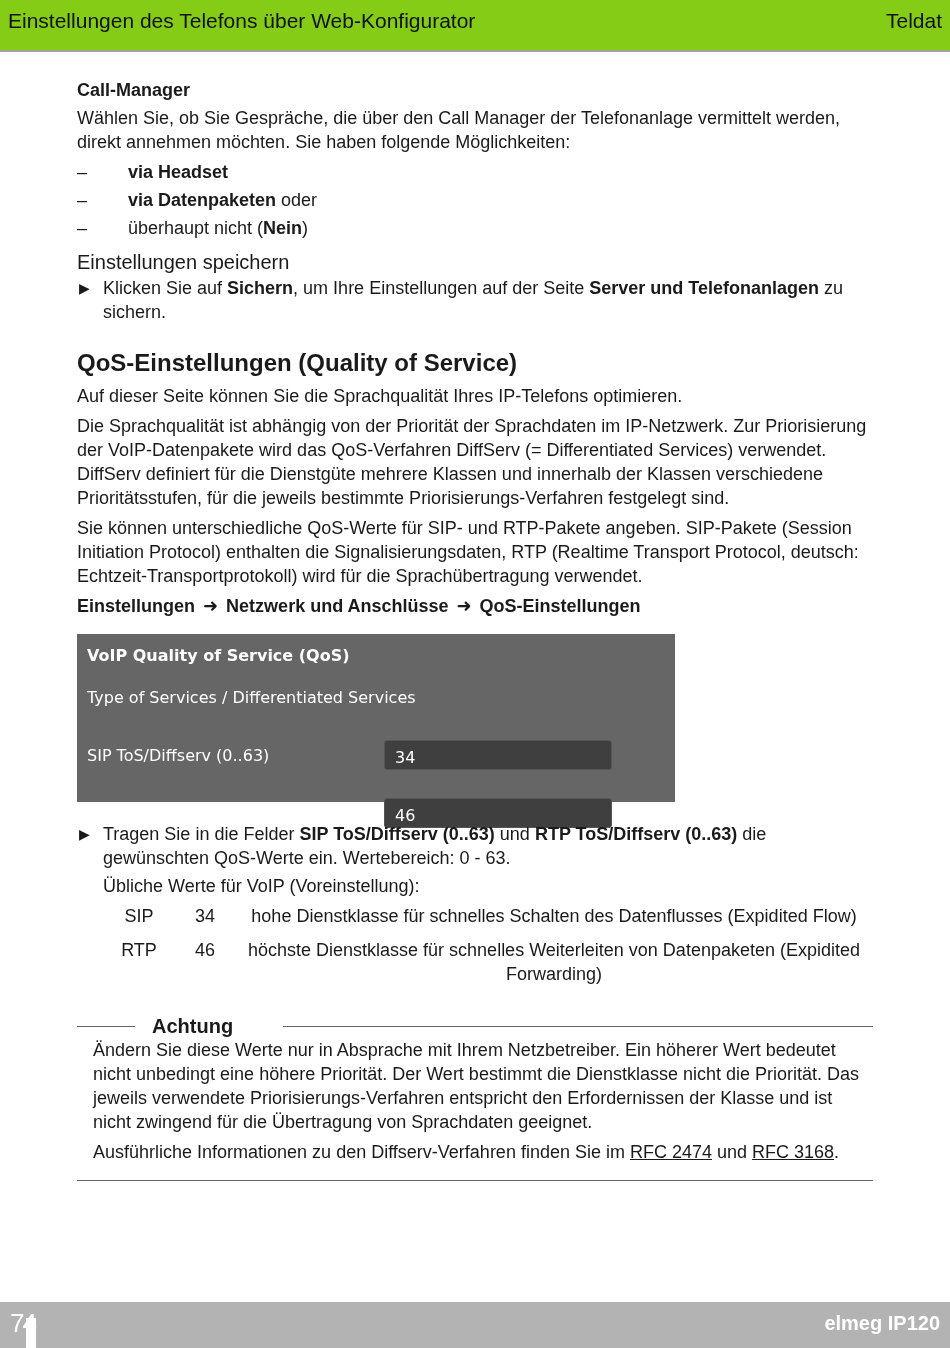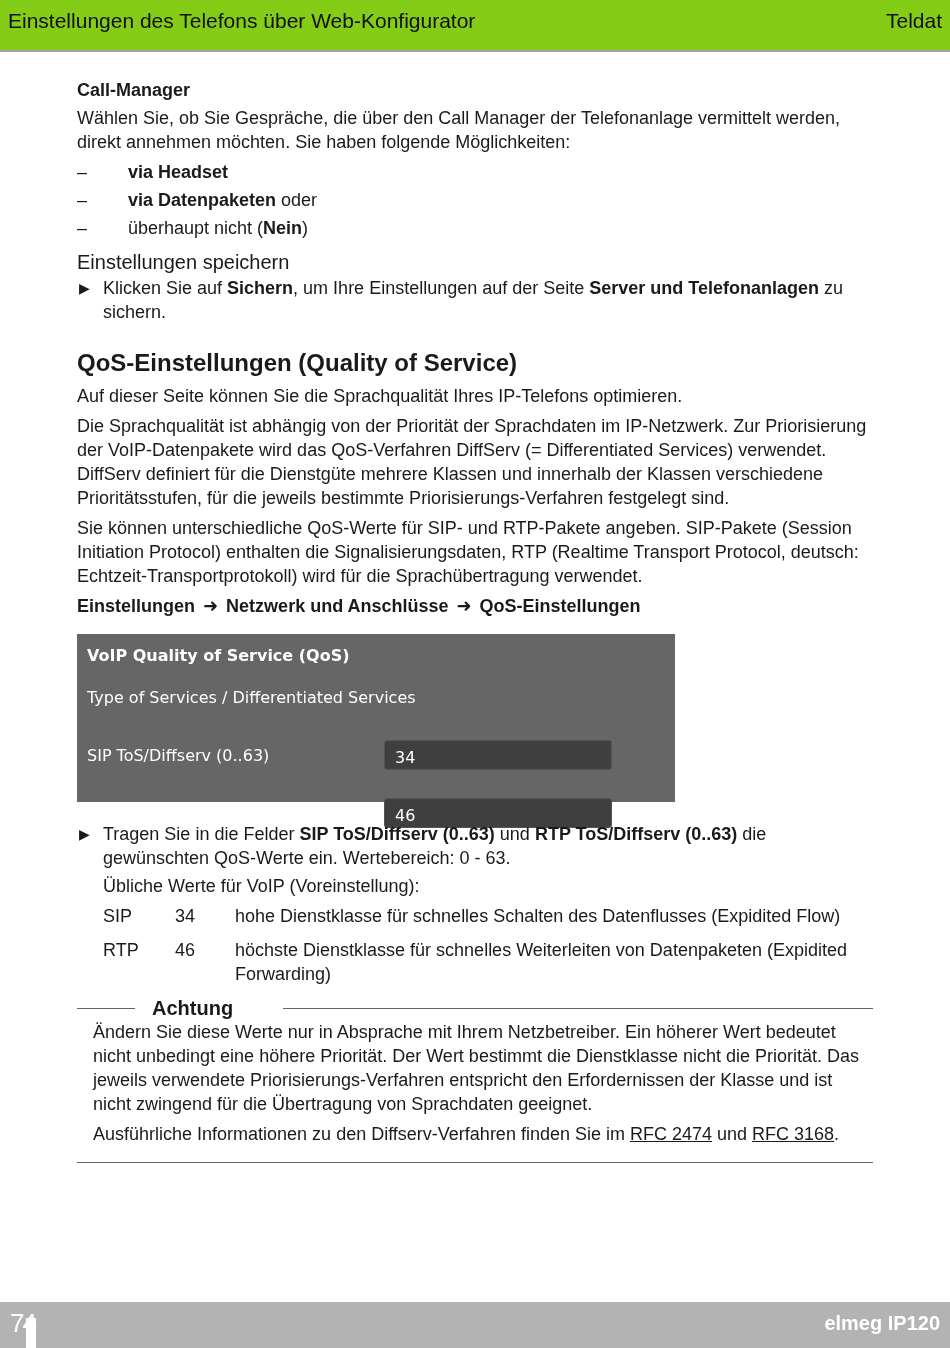--- a/index.html
+++ b/index.html
@@ -48,25 +48,25 @@
   .panel .ptitle { position: absolute; left: 10px; top: 10px; font-size: 16px; font-weight: bold; }
   .panel .psub { position: absolute; left: 10px; top: 52px; font-size: 16px; }
   .panel .label { position: absolute; left: 10px; font-size: 16px; }
   .panel .field {
     position: absolute; left: 307px; width: 228px; height: 30px; background: #3f3f3f;
     border: 1px solid #555; border-radius: 3px; color: #fff; font-size: 16px;
     padding: 0 10px; box-sizing: border-box; line-height: 34px;
   }
 
   table.vals { border-collapse: collapse; margin: 6px 0 0 26px; }
-  table.vals td { vertical-align: top; padding: 0 0 10px 0; }
+  table.vals td { vertical-align: top; padding: 0 0 10px 0; text-align: center; }
   table.vals td.c1 { width: 72px; }
   table.vals td.c2 { width: 60px; }
 
-  .note { position: relative; margin-top: 0; border-bottom: 1px solid #666; padding-bottom: 10px; }
+  .note { position: relative; margin-top: 18px; border-bottom: 1px solid #666; padding-bottom: 10px; }
   .note .topline-left { position: absolute; left: 0; top: 12px; width: 58px; height: 1px; background: #666; }
   .note .topline-right { position: absolute; left: 206px; right: 0; top: 12px; height: 1px; background: #666; }
   .note .ntitle { margin-left: 75px; font-weight: bold; font-size: 20px; line-height: 24px; }
   .note .nbody { padding-left: 16px; }
   .note a { color: #1a1a1a; text-decoration: underline; }
 </style>
 </head>
 <body>
 
 <div class="header">

